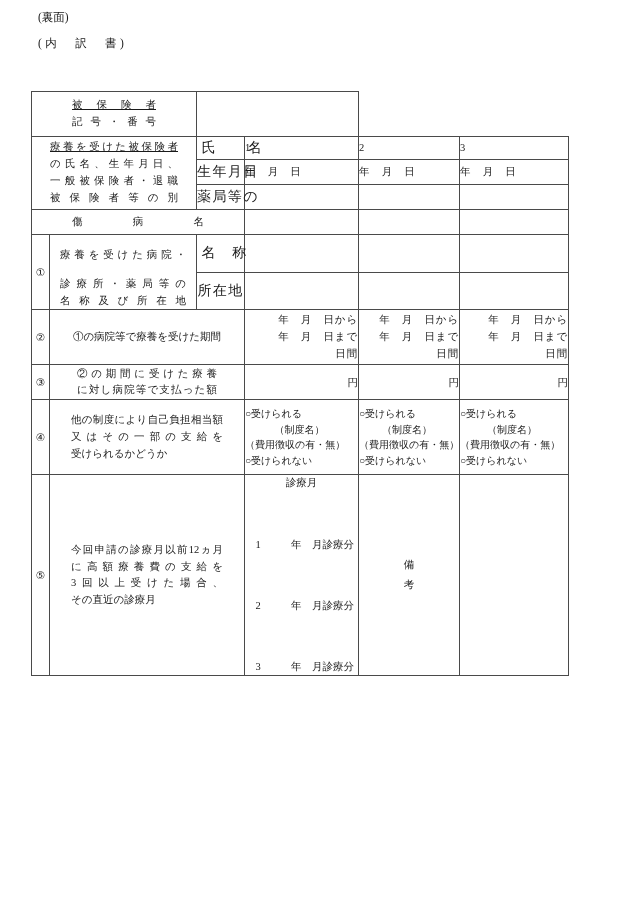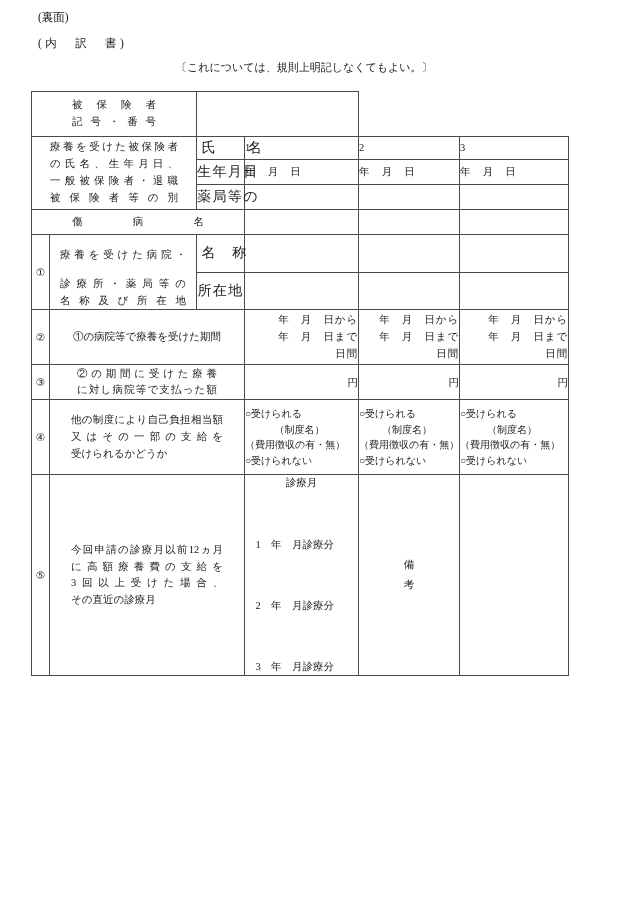--- a/index.html
+++ b/index.html
@@ -93,62 +93,61 @@
   .opts { padding: 4px 5px 4px 6px; line-height: 1.55; font-size: 10px; white-space: nowrap; }
   .opts .row-flex { display: flex; justify-content: center; }
   .opts .row-flex span:last-child { padding-right: 4px; }
 
   .period { padding: 3px 12px 3px 4px; text-align: right; line-height: 1.6; white-space: nowrap; letter-spacing: 0.08em;}
 
   .months { padding: 3px 4px 3px 5px; font-size: 10.5px; line-height: 1.55; }
   .months .m-head { text-align: center; }
   .months .m-row { display: flex; align-items: baseline; }
   .months .m-idx { width: 26px; text-align: center; }
-  .months .m-txt { flex: 1; padding-right: 4px; white-space: nowrap; margin-top: 45px; }
+  .months .m-txt { flex: 1; text-align: right; padding-right: 4px; white-space: nowrap; margin-top: 45px; }
 
   .vert {
     text-align: center;
     line-height: 1.9;
     font-size: 10.5px;
   }
   .vert span { display: block; }
 </style>
 </head>
 <body>
 
 <div class="page">
 
   <div class="hdr-line" id="hdr-back">(裏面)</div>
   <div class="hdr-line" id="hdr-title">(内　訳　書)</div>
-  <div class="hdr-line" id="hdr-note">〔これについては、規則上明記しなくてもよい。〕</div>
 
   <table class="form-table">
     <colgroup>
       <col style="width:18px">
       <col style="width:147px">
       <col style="width:48px">
       <col style="width:114px">
       <col style="width:101px">
       <col style="width:109px">
     </colgroup>
 
     <tbody>
         <tr>
       <td colspan="2" class="lbl" style="height:44px;">
-        <span class="lbl-just" style="width:84px;margin:0 auto;">被 保 険 者</span>
+        <span class="lbl-just" style="width:84px;margin:0 auto;text-decoration:underline;">被 保 険 者</span>
         <span class="lbl-just" style="width:84px;margin:0 auto;">記 号 ・ 番 号</span>
       </td>
       <td colspan="2" class="cell-pad"></td>
       <td class="noborder"></td>
       <td class="noborder"></td>
     </tr>
 
     <tr>
       <td colspan="2" rowspan="3" class="lbl">
-        <span class="lbl-just" style="width:128px;margin:0 auto;">療養を受けた被保険者</span>
+        <span class="lbl-just" style="width:128px;margin:0 auto;text-decoration:underline;">療養を受けた被保険者</span>
         <span class="lbl-just" style="width:128px;margin:0 auto;">の氏名、生年月日、</span>
         <span class="lbl-just" style="width:128px;margin:0 auto;">一般被保険者・退職</span>
         <span class="lbl-just" style="width:128px;margin:0 auto;">被保険者等の別</span>
       </td>
       <td class="subhdr">
         <span class="spread" style="width:38px;">氏　　名</span>
       </td>
       <td class="colnum" style="height:22px;">1</td>
       <td class="colnum">2</td>
       <td class="colnum">3</td>

